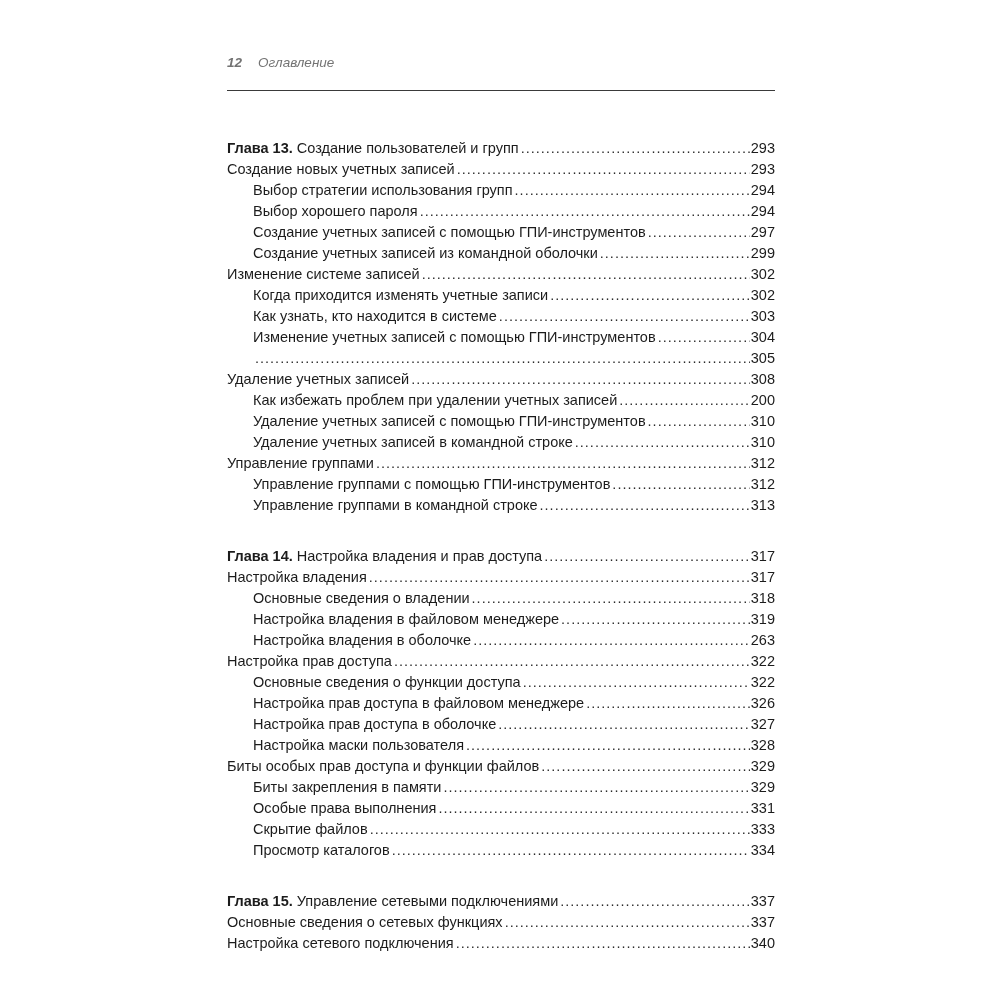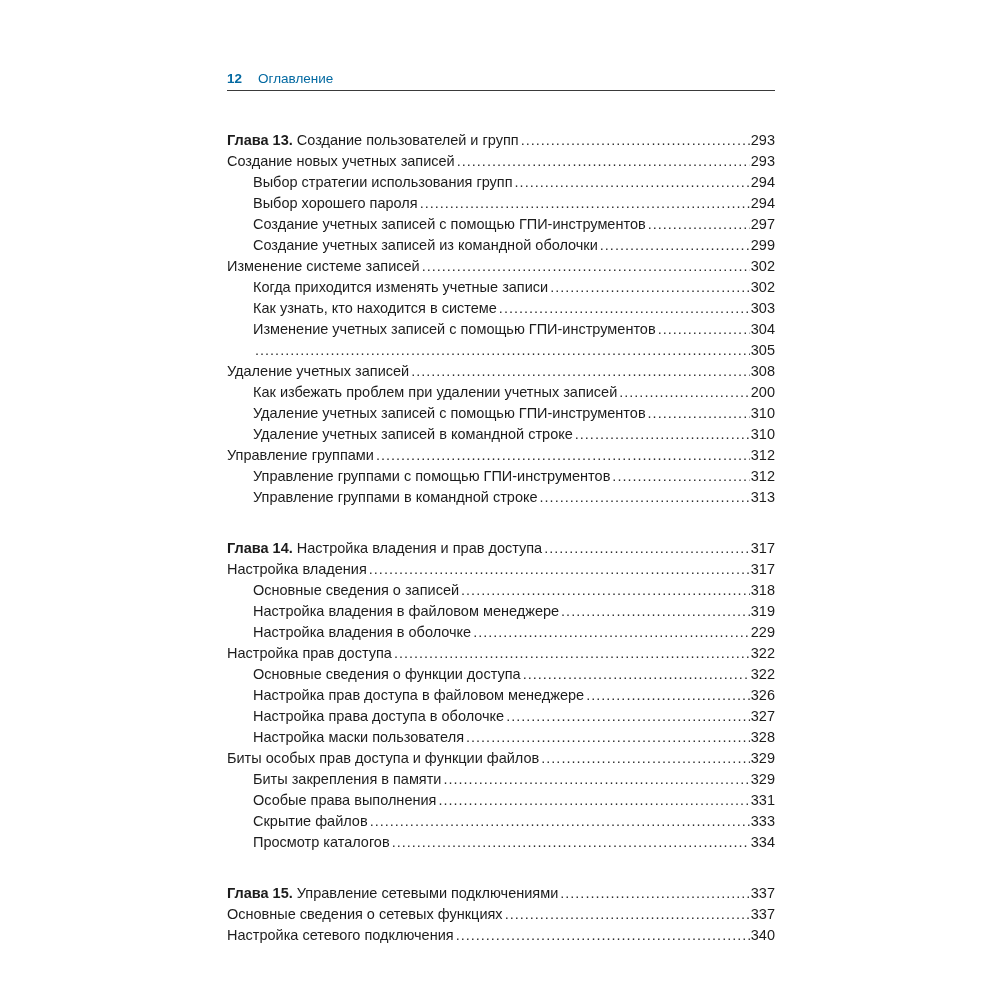--- a/index.html
+++ b/index.html
@@ -13,25 +13,26 @@
     height: 1000px;
     background: #ffffff;
     font-family: "Liberation Sans", sans-serif;
     color: #1c1c1c;
     overflow: hidden;
     box-sizing: border-box;
   }
   .page-header {
     position: absolute;
     left: 227px;
-    top: 72px;
+    top: 56px;
     width: 548px;
     font-size: 13.5px;
     line-height: 14px;
-    color: #0369a1;
+    color: #737373;
+    font-style: italic;
   }
   .page-num {
     font-weight: bold;
     margin-right: 16px;
   }
   .header-rule {
     position: absolute;
     left: 227px;
     top: 90px;
     width: 548px;
@@ -51,21 +52,21 @@
     height: 21px;
     white-space: nowrap;
   }
   .toc-row.level-2 {
     padding-left: 26px;
   }
   .toc-row.chapter {
     margin-top: 30px;
   }
   .toc-row.chapter:first-child {
-    margin-top: 0;
+    margin-top: 8px;
   }
   .chapter-prefix {
     font-weight: bold;
   }
   .toc-title {
     flex: 0 0 auto;
   }
   .leader {
     flex: 1 1 auto;
     overflow: hidden;
@@ -181,51 +182,51 @@
         <span class="toc-title"><span class="chapter-prefix">Глава 14. </span>Настройка владения и прав доступа</span>
         <span class="leader">........................................................................................................................................................................................................</span>
         <span class="toc-page">317</span>
       </div>
       <div class="toc-row level-1">
         <span class="toc-title">Настройка владения</span>
         <span class="leader">........................................................................................................................................................................................................</span>
         <span class="toc-page">317</span>
       </div>
       <div class="toc-row level-2">
-        <span class="toc-title">Основные сведения о записей</span>
+        <span class="toc-title">Основные сведения о владении</span>
         <span class="leader">........................................................................................................................................................................................................</span>
         <span class="toc-page">318</span>
       </div>
       <div class="toc-row level-2">
         <span class="toc-title">Настройка владения в файловом менеджере</span>
         <span class="leader">........................................................................................................................................................................................................</span>
         <span class="toc-page">319</span>
       </div>
       <div class="toc-row level-2">
         <span class="toc-title">Настройка владения в оболочке</span>
         <span class="leader">........................................................................................................................................................................................................</span>
-        <span class="toc-page">229</span>
+        <span class="toc-page">263</span>
       </div>
       <div class="toc-row level-1">
         <span class="toc-title">Настройка прав доступа</span>
         <span class="leader">........................................................................................................................................................................................................</span>
         <span class="toc-page">322</span>
       </div>
       <div class="toc-row level-2">
         <span class="toc-title">Основные сведения о функции доступа</span>
         <span class="leader">........................................................................................................................................................................................................</span>
         <span class="toc-page">322</span>
       </div>
       <div class="toc-row level-2">
         <span class="toc-title">Настройка прав доступа в файловом менеджере</span>
         <span class="leader">........................................................................................................................................................................................................</span>
         <span class="toc-page">326</span>
       </div>
       <div class="toc-row level-2">
-        <span class="toc-title">Настройка права доступа в оболочке</span>
+        <span class="toc-title">Настройка прав доступа в оболочке</span>
         <span class="leader">........................................................................................................................................................................................................</span>
         <span class="toc-page">327</span>
       </div>
       <div class="toc-row level-2">
         <span class="toc-title">Настройка маски пользователя</span>
         <span class="leader">........................................................................................................................................................................................................</span>
         <span class="toc-page">328</span>
       </div>
       <div class="toc-row level-1">
         <span class="toc-title">Биты особых прав доступа и функции файлов</span>

